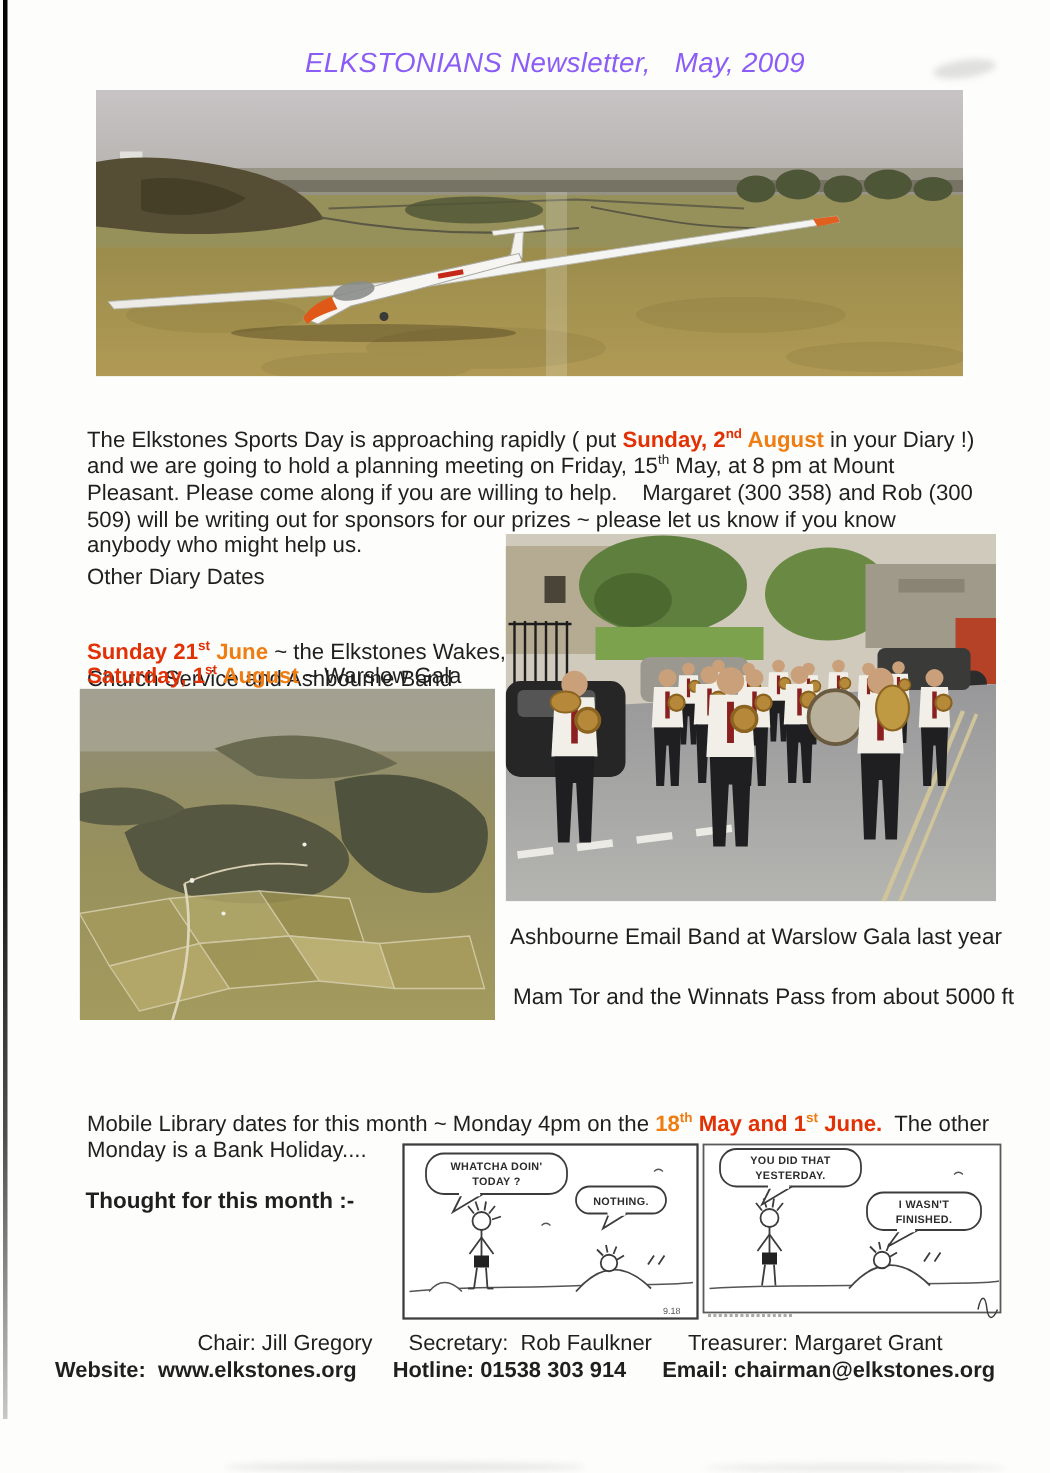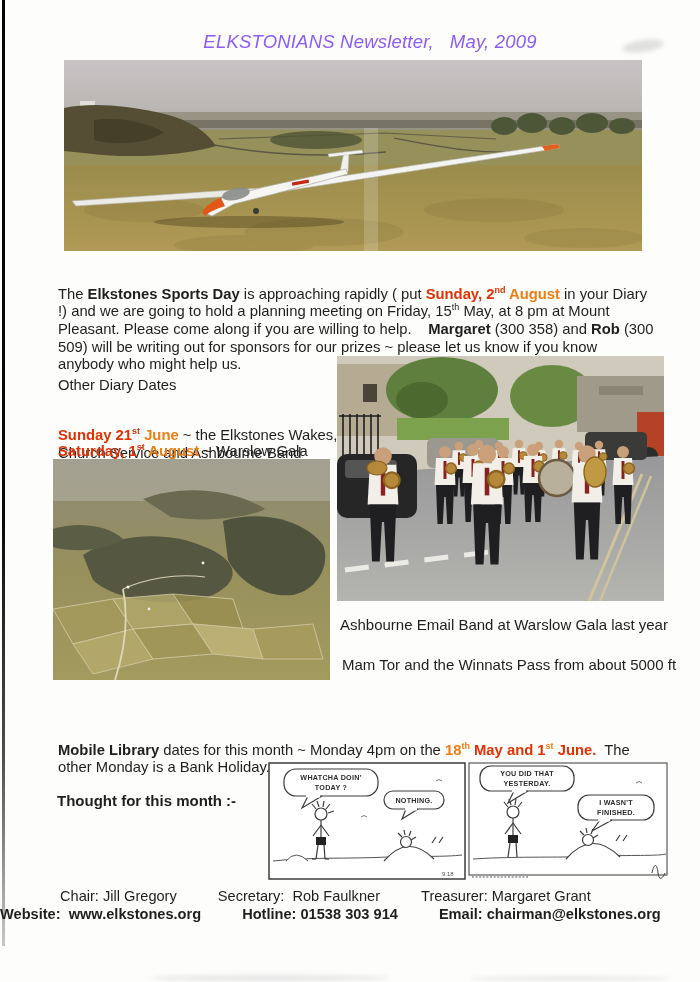--- a/index.html
+++ b/index.html
@@ -12,21 +12,21 @@
   .scan-left{position:absolute;left:2px;top:0;width:3px;height:946px;
     background:linear-gradient(#050505 0%,#0a0a0a 55%,rgba(20,20,20,.75) 80%,rgba(40,40,40,.25) 100%);}
   .smudge{position:absolute;background:#bdbdbd;opacity:.45;filter:blur(2px);border-radius:50%;}
   .smudge.tr{left:622px;top:40px;width:42px;height:12px;transform:rotate(-8deg);}
   .smudge.b1{left:150px;top:975px;width:240px;height:6px;opacity:.35;}
   .smudge.b2{left:470px;top:976px;width:200px;height:5px;opacity:.3;}
   
   .title{position:absolute;top:31px;left:0;width:700px;text-align:center;text-indent:40px;
     font-size:18.5px;font-weight:normal;font-style:italic;letter-spacing:.2px;white-space:pre;color:#8b5cf6;}
   .rich{position:absolute;font-size:14.8px;line-height:17.6px;white-space:pre-wrap;}
-  .b{font-weight:bold;}
+  .b{font-weight:normal;}
   .red{color:var(--red,#e23104);font-weight:bold;}
   .orange{color:var(--orange,#ef7d12);font-weight:bold;}
   sup{font-size:9px;line-height:0;}
   .intro{left:58px;top:271px;width:597px;}
   .diary-heading{left:58px;top:362px;width:300px;}
   .diary-e1{left:58px;top:385px;width:292px;margin-top:42px;}
   .diary-e2{left:58px;top:428px;width:320px;}
   .caption-band{left:340px;top:601px;width:330px;font-size:15px;}
   .caption-aerial{left:342px;top:641px;width:340px;font-size:15px;}
   .editor-note{left:50px;top:684px;width:612px;text-indent:22px;}
@@ -36,21 +36,21 @@
   .photo{position:absolute;overflow:hidden;}
   .photo svg{display:block;width:100%;height:100%;}
   .photo-glider{left:64px;top:60px;width:578px;height:191px;}
   .photo-band{left:337px;top:356px;width:327px;height:245px;}
   .photo-aerial{left:53px;top:459px;width:277px;height:221px;}
   .comic{left:266px;top:757px;width:408px;height:137px;position:absolute;}
   .comic svg{display:block;width:100%;height:100%;}
   .bubble-txt{font-family:"Liberation Sans",sans-serif;font-size:7.2px;font-weight:bold;fill:#2c2c2c;letter-spacing:.25px;text-anchor:middle;}
   .tiny-txt{font-family:"Liberation Sans",sans-serif;font-size:6px;fill:#555;}
   
-  .footer-row{position:absolute;left:0;width:700px;display:flex;gap:41px;font-size:14.6px;}
+  .footer-row{position:absolute;left:0;width:700px;display:flex;justify-content:center;gap:24px;font-size:14.6px;}
   .footer-row span{white-space:pre;}
   .footer-1{top:888px;padding-left:60px;box-sizing:border-box;}
   .footer-2{top:906px;font-weight:bold;}
 </style>
 </head>
 <body>
 
 <div class="page">
 
   <div class="scan-left"></div>

